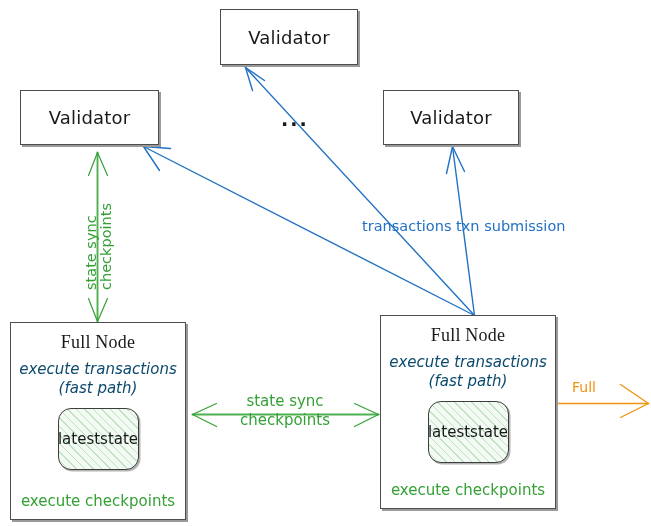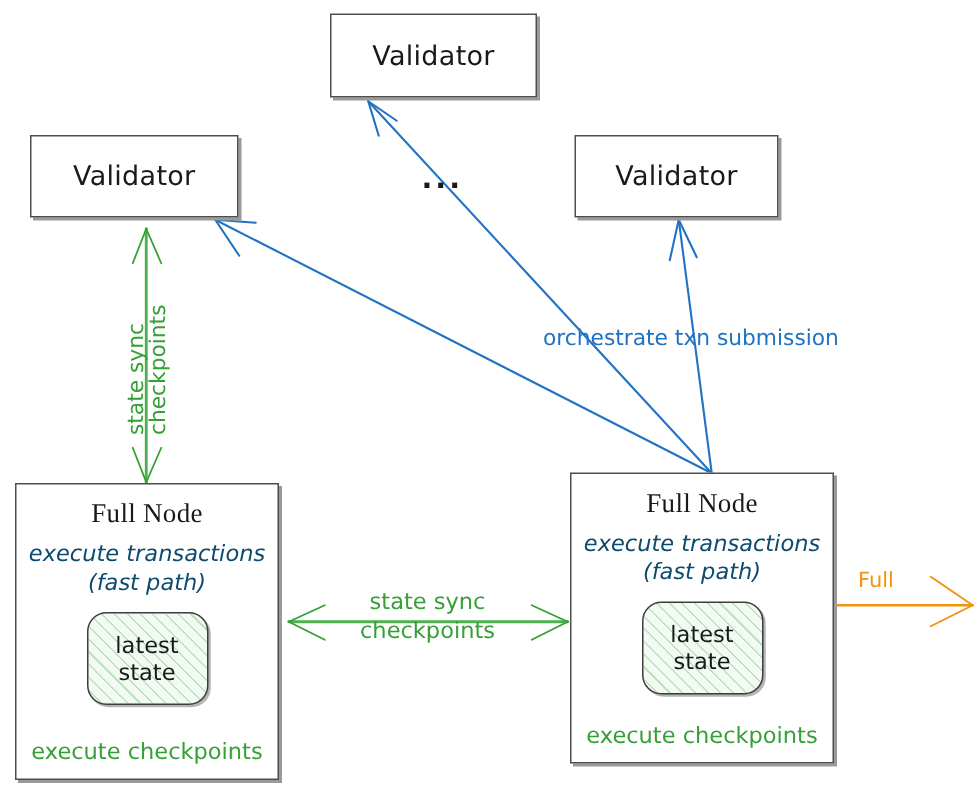--- a/index.html
+++ b/index.html
@@ -77,21 +77,21 @@
     border-radius: 13px;
     background-color: #f3faf3;
     background-image: repeating-linear-gradient(
         45deg,
         rgba(70, 170, 70, 0.30) 0px,
         rgba(70, 170, 70, 0.30) 1px,
         rgba(255, 255, 255, 0) 1px,
         rgba(255, 255, 255, 0) 6px);
     box-shadow: 1.5px 1.5px 0 0 #b4b4b4;
     display: flex;
-    flex-direction: column;
+    flex-direction: row;
     align-items: center;
     justify-content: center;
     line-height: 1.22;
   }
   .state-line {
     font-size: 15px;
     color: #18191a;
   }
 
   
@@ -207,17 +207,17 @@
   <div class="vert-group" style="left:84px; top:290px;">
     <div>state sync</div>
     <div>checkpoints</div>
   </div>
 
   <div class="lbl lbl-green ctr" style="left:226px; top:392px; width:118px; line-height:1.25;">
     <div>state sync</div>
     <div>checkpoints</div>
   </div>
 
-  <div class="lbl lbl-blue" style="left:362px; top:218px;">orchestrate txn submission</div>
+  <div class="lbl lbl-blue" style="left:362px; top:218px;">transactions txn submission</div>
 
   <div class="lbl lbl-orange" style="left:572px; top:379px;">Full</div>
 
 </div>
 
 </body></html>

